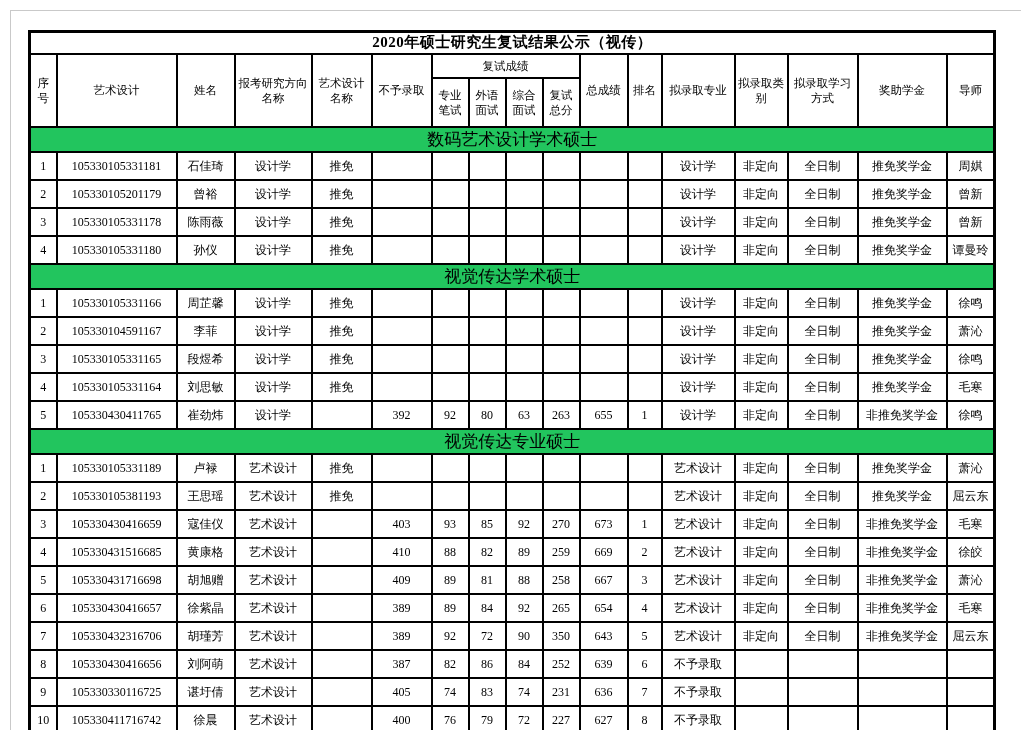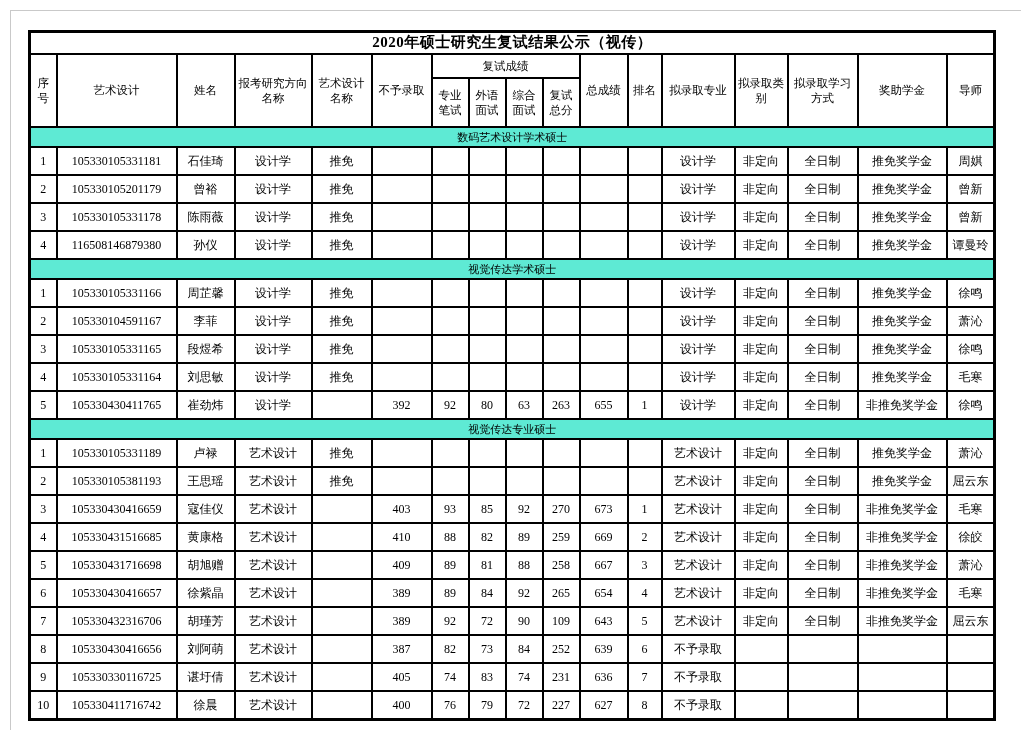--- a/index.html
+++ b/index.html
@@ -21,21 +21,21 @@
     padding:0 1px;
     text-align:center;vertical-align:middle;
     overflow:hidden;
   }
   .results th{font-weight:normal;font-size:11.5px;line-height:1.3;white-space:pre-line;}
   .title-row th{height:20px;font-size:15px;font-weight:bold;letter-spacing:.5px;white-space:nowrap;}
   tr.hrow1 th{height:22px;margin-left:20px;}
   tr.hrow2 th{height:47px;}
   .results tbody td{height:26px;font-size:12px;}
   .results tbody tr.section-row td{
-    height:18px;background:#5eead4;font-size:11px;
+    height:18px;background:#22c55e;font-size:17px;
   }
 </style>
 </head>
 <body>
 
 <div class="page">
   <div class="guide-v"></div>
   <div class="guide-h"></div>
 
   <table class="results">
@@ -149,21 +149,21 @@
           <td></td>
           <td></td>
           <td>设计学</td>
           <td>非定向</td>
           <td>全日制</td>
           <td>推免奖学金</td>
           <td>曾新</td>
         </tr>
         <tr>
           <td>4</td>
-          <td>116508146879380</td>
+          <td>105330105331180</td>
           <td>孙仪</td>
           <td>设计学</td>
           <td>推免</td>
           <td></td>
           <td></td>
           <td></td>
           <td></td>
           <td></td>
           <td></td>
           <td></td>
@@ -391,38 +391,38 @@
         <tr>
           <td>7</td>
           <td>105330432316706</td>
           <td>胡瑾芳</td>
           <td>艺术设计</td>
           <td></td>
           <td>389</td>
           <td>92</td>
           <td>72</td>
           <td>90</td>
-          <td>109</td>
+          <td>350</td>
           <td>643</td>
           <td>5</td>
           <td>艺术设计</td>
           <td>非定向</td>
           <td>全日制</td>
           <td>非推免奖学金</td>
           <td>屈云东</td>
         </tr>
         <tr>
           <td>8</td>
           <td>105330430416656</td>
           <td>刘阿萌</td>
           <td>艺术设计</td>
           <td></td>
           <td>387</td>
           <td>82</td>
-          <td>73</td>
+          <td>86</td>
           <td>84</td>
           <td>252</td>
           <td>639</td>
           <td>6</td>
           <td>不予录取</td>
           <td></td>
           <td></td>
           <td></td>
           <td></td>
         </tr>

